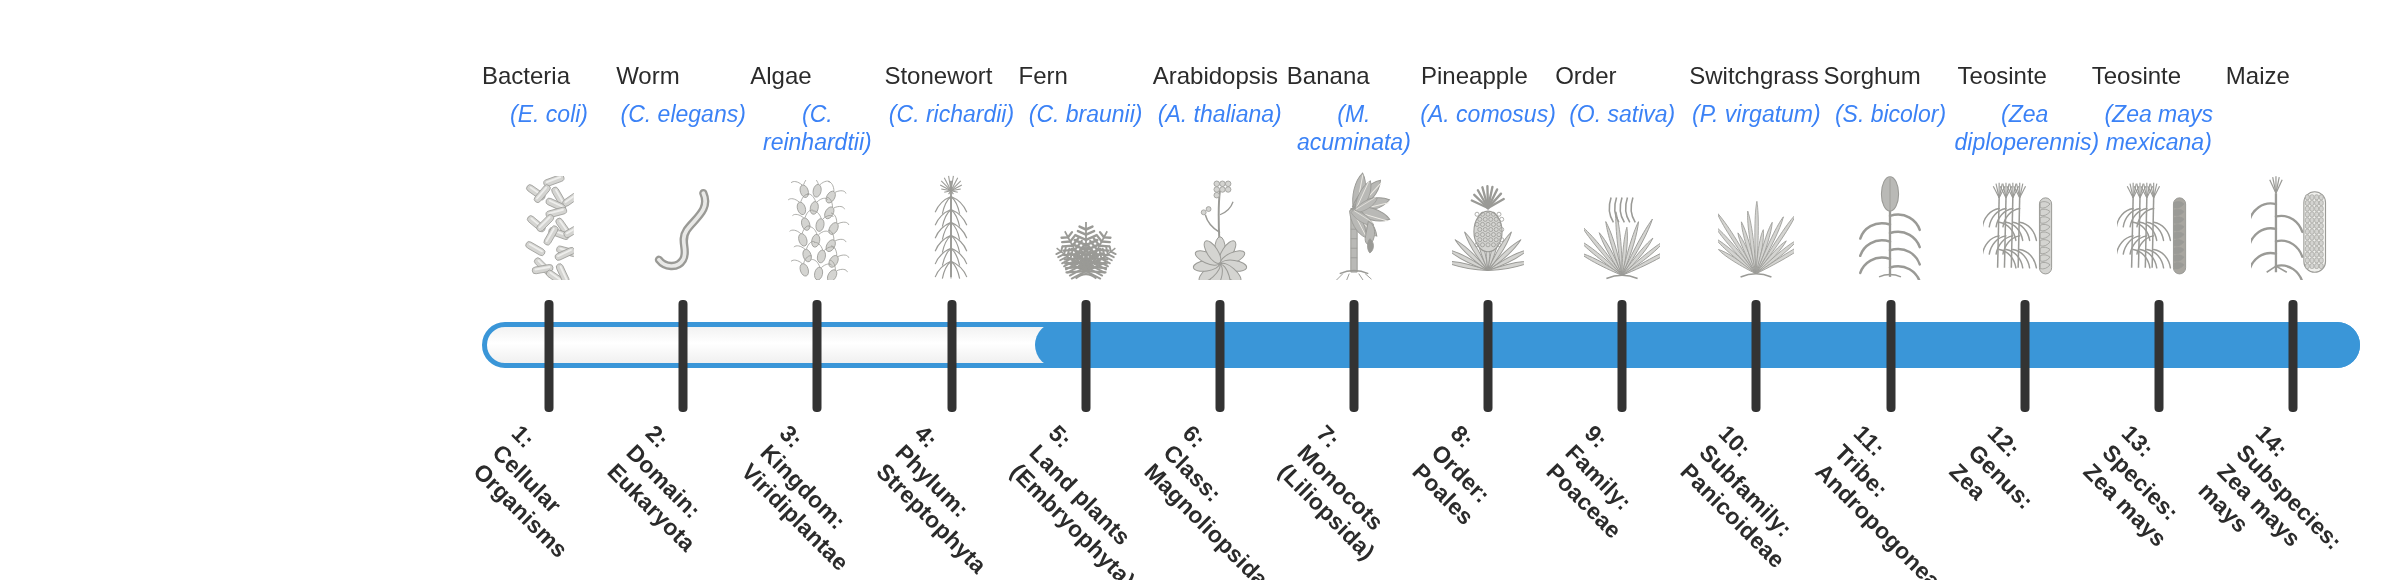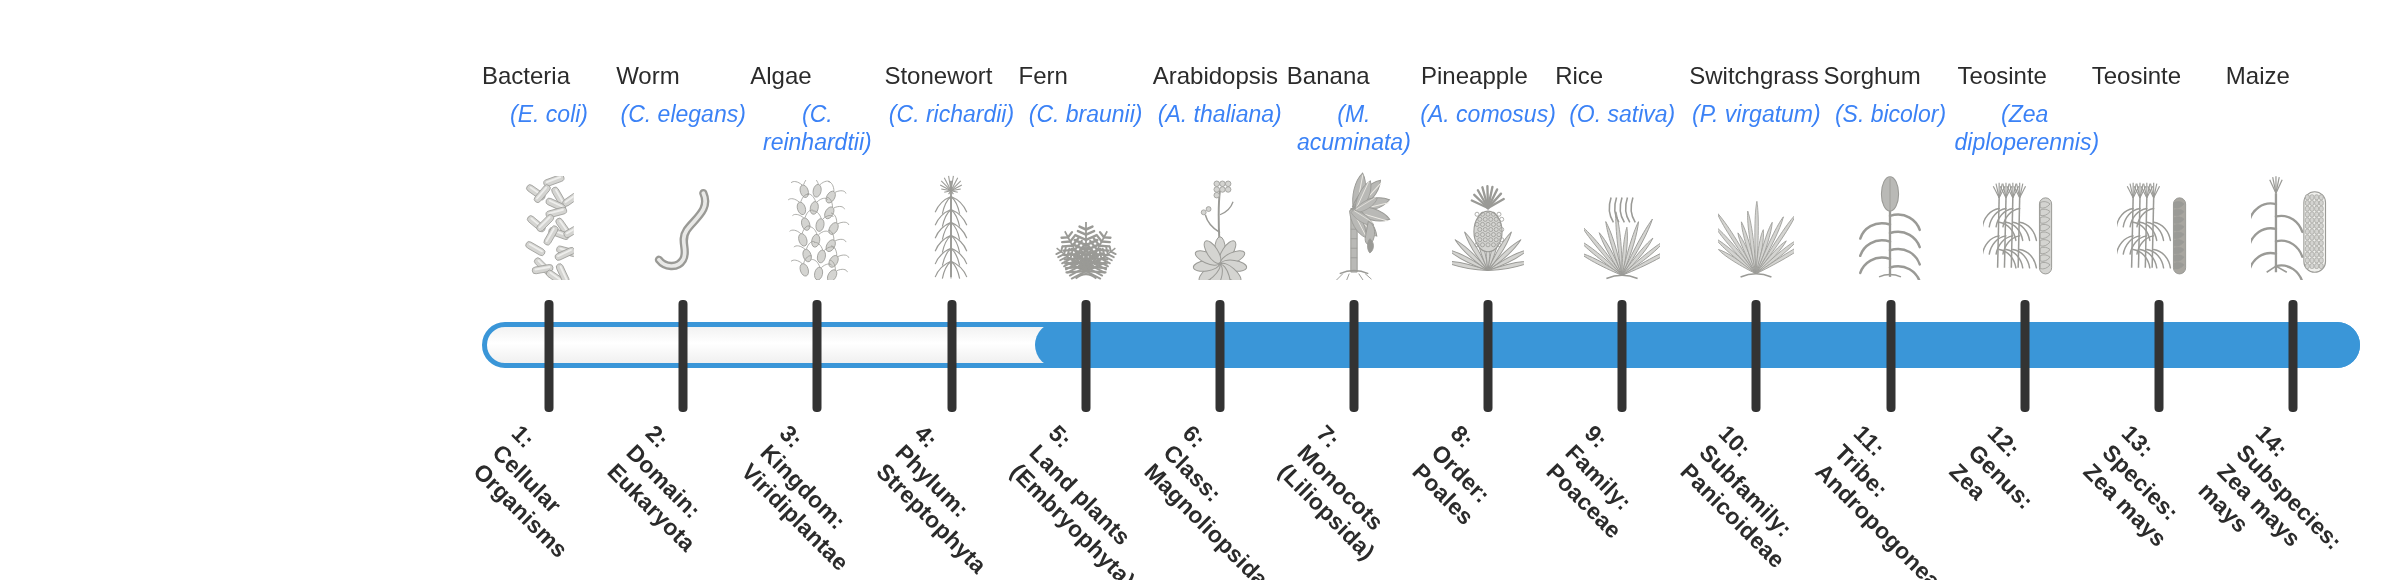--- a/index.html
+++ b/index.html
@@ -724,21 +724,21 @@
             <path d="M44 46 L36.83750060194255 19.525479883219127" stroke="#9a9a96" stroke-width="3" stroke-linecap="round"></path>
             <path d="M44 46 L43.23221107254498 18.01705684346532" stroke="#9a9a96" stroke-width="3" stroke-linecap="round"></path>
             <path d="M44 46 L49.69401899225546 18.95407686390609" stroke="#9a9a96" stroke-width="3" stroke-linecap="round"></path>
             <path d="M44 46 L55.658223813130505 22.254653307620075" stroke="#9a9a96" stroke-width="3" stroke-linecap="round"></path>
             <path d="M44 46 L60.603610764900985 27.630347188265795" stroke="#9a9a96" stroke-width="3" stroke-linecap="round"></path>
             <path d="M44 46 L64.09800006813722 34.61137399387759" stroke="#9a9a96" stroke-width="3" stroke-linecap="round"></path>
           </svg>
         </div>
       </div>
       <div class="col" style="left: 1073.14px;">
-        <div class="sp-common">Rice</div>
+        <div class="sp-common">Order</div>
         <div class="sp-latin">(O. sativa)</div>
         <div class="organism">
           <svg width="76" height="106" viewBox="0 0 88 136">
             <g transform="translate(44,130) rotate(-62)">
       <path d="M0 0 C-3 -31 -2 -52.699999999999996 0 -62 C3 -49.6 4 -27.900000000000002 0 0 Z" fill="#d4d4d1" stroke="#9a9a96" stroke-width="1.1"></path>
             </g>
             <g transform="translate(44,130) rotate(-50.7)">
       <path d="M0 0 C-3 -36 -2 -61.199999999999996 0 -72 C3 -57.6 4 -32.4 0 0 Z" fill="#d4d4d1" stroke="#9a9a96" stroke-width="1.1"></path>
             </g>
             <g transform="translate(44,130) rotate(-39.4)">
@@ -906,20 +906,21 @@
             <path d="M68 80 q7 -3 13 2 q-6 7 -13 5 Z" fill="#d4d4d1" stroke="#9a9a96" stroke-width="1"></path>
             <path d="M68 90 q7 -3 13 2 q-6 7 -13 5 Z" fill="#d4d4d1" stroke="#9a9a96" stroke-width="1"></path>
             <path d="M68 100 q7 -3 13 2 q-6 7 -13 5 Z" fill="#d4d4d1" stroke="#9a9a96" stroke-width="1"></path>
             <path d="M68 110 q7 -3 13 2 q-6 7 -13 5 Z" fill="#d4d4d1" stroke="#9a9a96" stroke-width="1"></path>
             <path d="M68 120 q7 -3 13 2 q-6 7 -13 5 Z" fill="#d4d4d1" stroke="#9a9a96" stroke-width="1"></path>
           </svg>
         </div>
       </div>
       <div class="col" style="left: 1609.71px;">
         <div class="sp-common">Teosinte</div>
+        <div class="sp-latin">(Zea mays mexicana)</div>
         <div class="organism">
           <svg width="84" height="108" viewBox="0 0 96 142">
             <line x1="14" y1="34" x2="12" y2="126" stroke="#9a9a96" stroke-width="2"></line>
             <path d="M14 48 C2 50 -6 60 -8 72" fill="none" stroke="#9a9a96" stroke-width="1.9" stroke-linecap="round"></path>
             <path d="M14 66 C26 68 34 78 36 90" fill="none" stroke="#9a9a96" stroke-width="1.9" stroke-linecap="round"></path>
             <path d="M14 84 C2 86 -6 96 -8 108" fill="none" stroke="#9a9a96" stroke-width="1.9" stroke-linecap="round"></path>
             <path d="M14 102 C26 104 34 114 36 126" fill="none" stroke="#9a9a96" stroke-width="1.9" stroke-linecap="round"></path>
             <line x1="14" y1="34" x2="6.286548683761529" y2="18.67911113762044" stroke="#9a9a96" stroke-width="1.5"></line>
             <line x1="14" y1="34" x2="9.895758280091975" y2="15.20614758428183" stroke="#9a9a96" stroke-width="1.5"></line>
             <line x1="14" y1="34" x2="14" y2="14" stroke="#9a9a96" stroke-width="1.5"></line>

